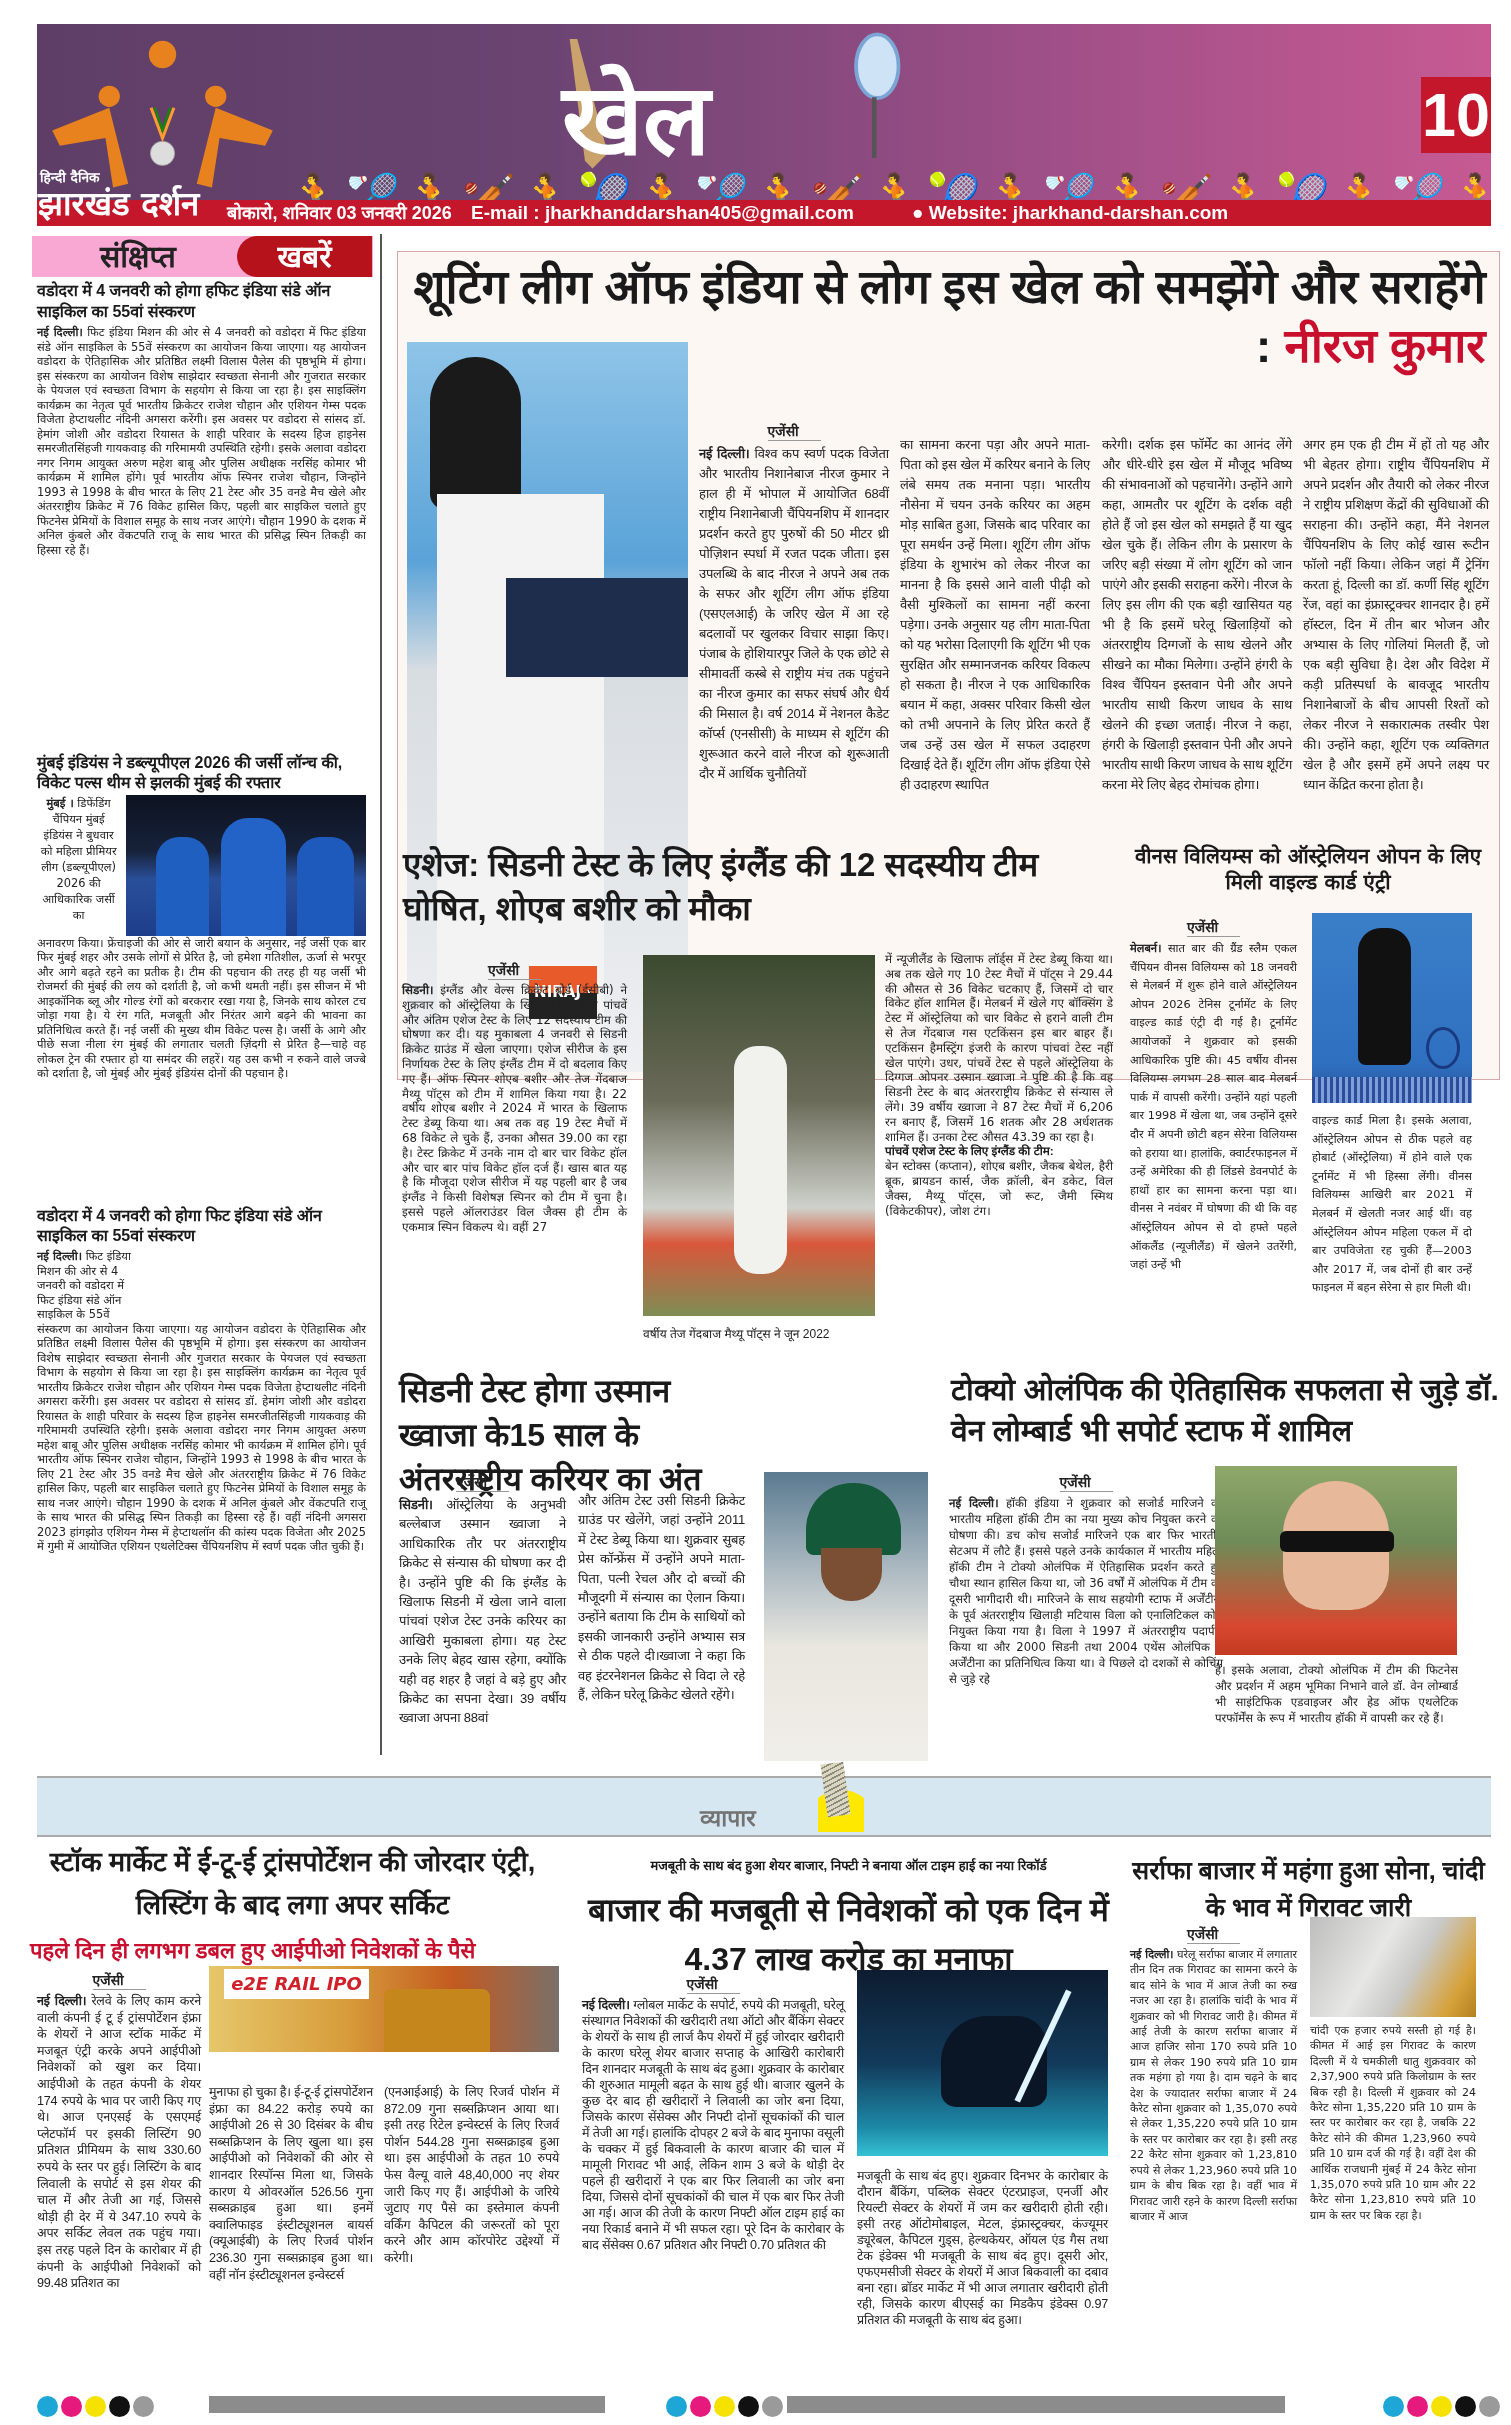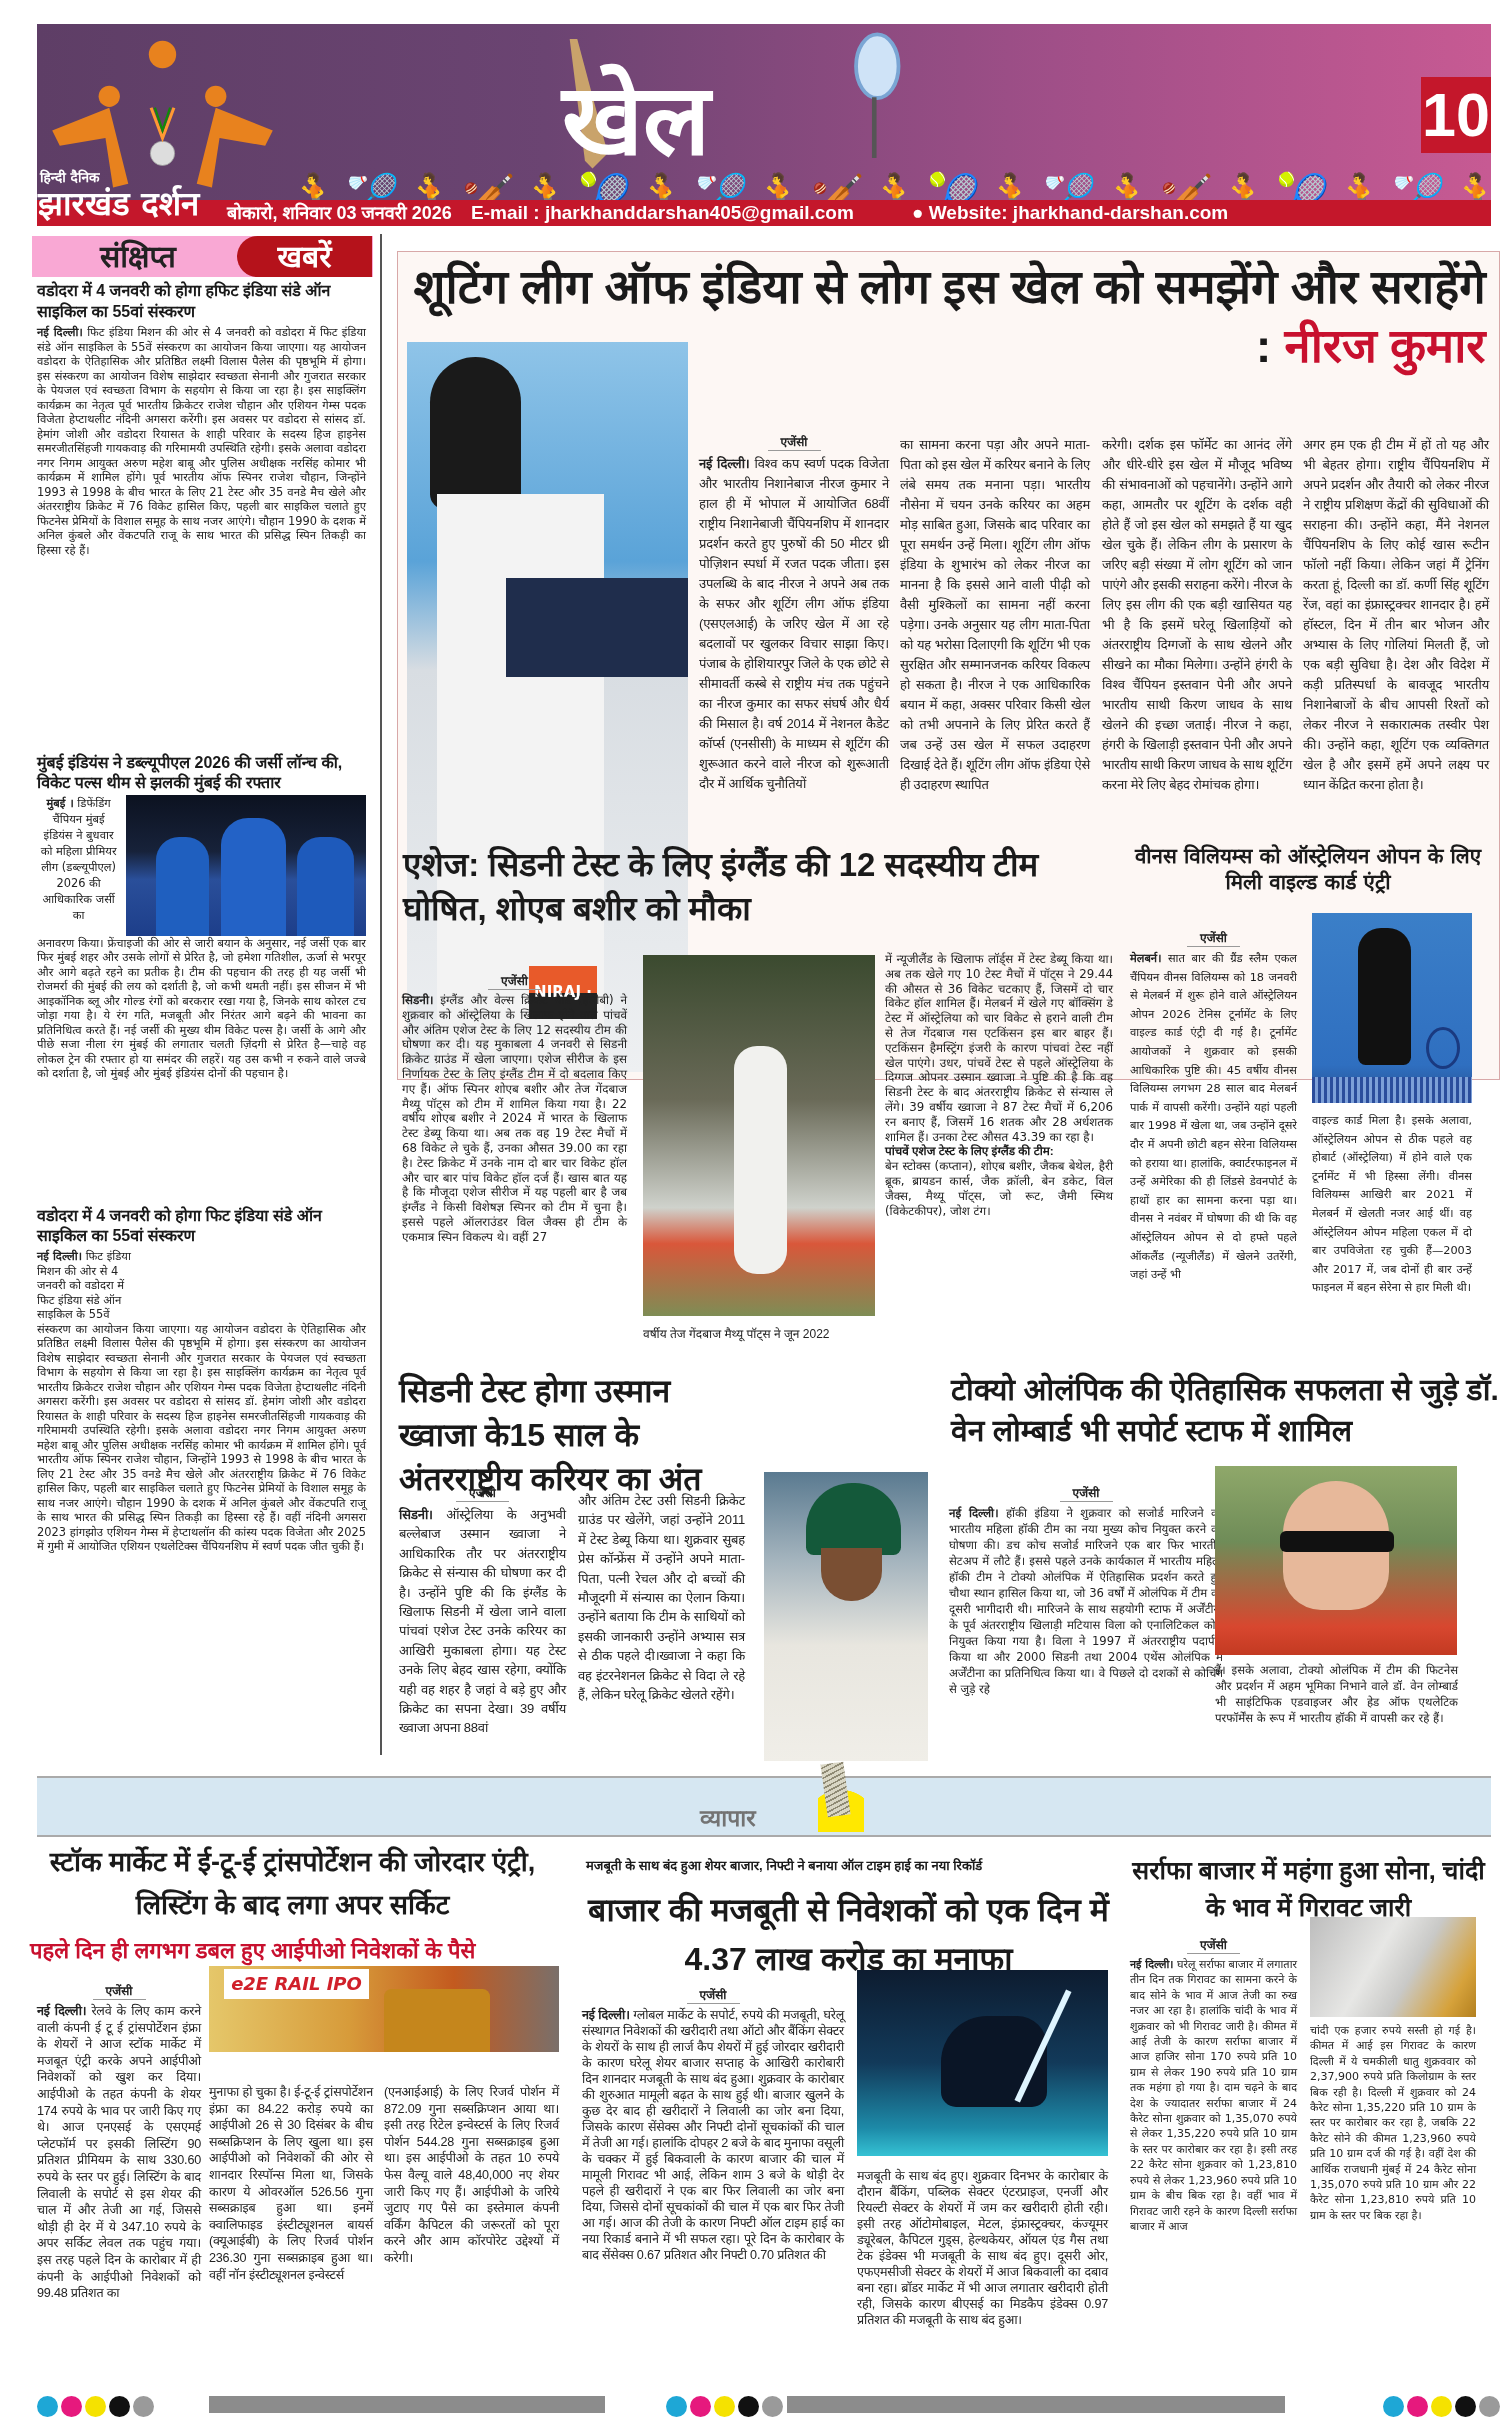--- a/index.html
+++ b/index.html
@@ -9,21 +9,21 @@
 .mast-logo{left:0;top:0;width:251px;height:167px}
 .mast-khel{left:525px;top:46px;font-size:99px;font-weight:bold;color:#fff;font-family:"DejaVu Serif",serif;line-height:1}
 .mast-runners{left:251px;top:145px;width:1202px;height:55px;color:#f5b51a;font-size:43px;letter-spacing:4.6px;overflow:hidden;white-space:nowrap;line-height:55px}
 .page-num{left:1384px;top:53px;width:70px;height:76px;background:#c4172b;color:#fff;font-size:61px;font-weight:bold;text-align:center;line-height:76px;font-family:"Liberation Sans",sans-serif}
 .red-bar{left:37px;top:200px;width:1454px;height:26px;background:#c4172b;color:#fff;font-family:"Liberation Sans",sans-serif;font-size:19px;font-weight:bold;line-height:26px;white-space:nowrap}
 .paper-tag{left:40px;top:167px;color:#fff;font-size:13.7px;font-weight:bold}
 .paper-name{left:38px;top:184px;color:#fff;font-size:33px;font-weight:bold;line-height:40px;z-index:2}
 .text{font-size:12px;line-height:16.7px;text-align:justify;font-family:"DejaVu Sans",sans-serif}
 .cond{font-family:"Liberation Sans",sans-serif;font-size:13px;line-height:20px;text-align:justify;letter-spacing:-0.2px}
 .head{font-weight:bold;font-family:"Liberation Sans",sans-serif;color:#1a1a1a}
-.agency{font-family:"Liberation Sans",sans-serif;font-weight:bold;font-size:12px;text-align:center;border-bottom:0.8px solid #999;width:53px;margin:12px auto 3px}
+.agency{font-family:"Liberation Sans",sans-serif;font-weight:bold;font-size:14px;border-bottom:0.8px solid #999;width:53px;margin:0 auto 3px}
 .photo{overflow:hidden}
 .sk-header{left:32px;top:236px;width:341px;height:41px;background:#f9a8d4}
 .sk-header .left{left:68px;top:0;font-size:30px;font-weight:bold;line-height:41px;color:#222}
 .sk-header .right{left:205px;top:0;width:135px;height:41px;background:#b5121b;border-radius:20.5px 0 0 20.5px;color:#fff;font-size:30px;font-weight:bold;line-height:41px;text-align:center}
 .vline{width:1.5px;background:#555}
 .pink-panel{left:397px;top:251px;width:1103px;height:829px;border:1.5px solid #d8a8a8;background:#fdf7f4}
 .vyapar-band{left:37px;top:1776px;width:1454px;height:61px;background:#d6e7f2;border-top:2.3px solid #aaa;border-bottom:2.3px solid #aaa}
 .vyapar-label{left:700px;top:1801px;font-size:23px;font-weight:bold;color:#737373;font-family:"Liberation Sans",sans-serif}
 .money{left:818px;top:1771px;width:46px;height:61px;background:radial-gradient(circle at 50% 90%,#ffe800 0 60%,transparent 61%)}
 .dots span{display:inline-block;width:21px;height:21px;border-radius:50%;margin-right:3px}
@@ -182,21 +182,21 @@
   <div class="agency">एजेंसी</div>
   <div class="cond" style="font-size:12.6px;line-height:16.6px"><b>नई दिल्ली।</b> <span>रेलवे के लिए काम करने वाली कंपनी ई टू ई ट्रांसपोर्टेशन इंफ्रा के शेयरों ने आज स्टॉक मार्केट में मजबूत एंट्री करके अपने आईपीओ निवेशकों को खुश कर दिया। आईपीओ के तहत कंपनी के शेयर 174 रुपये के भाव पर जारी किए गए थे। आज एनएसई के एसएमई प्लेटफॉर्म पर इसकी लिस्टिंग 90 प्रतिशत प्रीमियम के साथ 330.60 रुपये के स्तर पर हुई। लिस्टिंग के बाद लिवाली के सपोर्ट से इस शेयर की चाल में और तेजी आ गई, जिससे थोड़ी ही देर में ये 347.10 रुपये के अपर सर्किट लेवल तक पहुंच गया। इस तरह पहले दिन के कारोबार में ही कंपनी के आईपीओ निवेशकों को 99.48 प्रतिशत का</span></div>
 </div>
 <div class="abs photo" style="left:209px;top:1966px;width:350px;height:86px;background:linear-gradient(90deg,#e5c76a 0%,#d79b3a 40%,#c35a1f 70%,#7a6f6a 100%)">
   <div class="abs" style="left:15px;top:3px;width:145px;height:30px;background:#fff;color:#d0202a;font-weight:bold;font-style:italic;font-size:18px;line-height:30px;text-align:center">e2E RAIL  IPO</div>
   <div class="abs" style="left:175px;top:23px;width:106px;height:76px;background:#c5861c;border-radius:7.6px"></div>
 </div>
 <div class="abs cond" style="left:209px;top:2084px;width:164px;font-size:12.6px;line-height:16.6px">मुनाफा हो चुका है। ई-टू-ई ट्रांसपोर्टेशन इंफ्रा का 84.22 करोड़ रुपये का आईपीओ 26 से 30 दिसंबर के बीच सब्सक्रिप्शन के लिए खुला था। इस आईपीओ को निवेशकों की ओर से शानदार रिस्पॉन्स मिला था, जिसके कारण ये ओवरऑल 526.56 गुना सब्सक्राइब हुआ था। इनमें क्वालिफाइड इंस्टीट्यूशनल बायर्स (क्यूआईबी) के लिए रिजर्व पोर्शन 236.30 गुना सब्सक्राइब हुआ था। वहीं नॉन इंस्टीट्यूशनल इन्वेस्टर्स</div>
 <div class="abs cond" style="left:384px;top:2084px;width:175px;font-size:12.6px;line-height:16.6px">(एनआईआई) के लिए रिजर्व पोर्शन में 872.09 गुना सब्सक्रिप्शन आया था। इसी तरह रिटेल इन्वेस्टर्स के लिए रिजर्व पोर्शन 544.28 गुना सब्सक्राइब हुआ था। इस आईपीओ के तहत 10 रुपये फेस वैल्यू वाले 48,40,000 नए शेयर जारी किए गए हैं। आईपीओ के जरिये जुटाए गए पैसे का इस्तेमाल कंपनी वर्किंग कैपिटल की जरूरतों को पूरा करने और आम कॉरपोरेट उद्देश्यों में करेगी।</div>
 
-<div class="abs head" style="left:586px;top:1856px;width:525px;font-size:13px;text-align:left">मजबूती के साथ बंद हुआ शेयर बाजार, निफ्टी ने बनाया ऑल टाइम हाई का नया रिकॉर्ड</div>
+<div class="abs head" style="left:586px;top:1856px;width:525px;font-size:13px;text-align:center">मजबूती के साथ बंद हुआ शेयर बाजार, निफ्टी ने बनाया ऑल टाइम हाई का नया रिकॉर्ड</div>
 <div class="abs head" style="left:586px;top:1886px;width:525px;font-size:32px;line-height:49px;text-align:center">बाजार की मजबूती से निवेशकों को एक दिन में 4.37 लाख करोड़ का मुनाफा</div>
 <div class="abs" style="left:582px;top:1974px;width:262px">
   <div class="agency">एजेंसी</div>
   <div class="cond" style="font-size:12.6px;line-height:16px"><b>नई दिल्ली।</b> <span>ग्लोबल मार्केट के सपोर्ट, रुपये की मजबूती, घरेलू संस्थागत निवेशकों की खरीदारी तथा ऑटो और बैंकिंग सेक्टर के शेयरों के साथ ही लार्ज कैप शेयरों में हुई जोरदार खरीदारी के कारण घरेलू शेयर बाजार सप्ताह के आखिरी कारोबारी दिन शानदार मजबूती के साथ बंद हुआ। शुक्रवार के कारोबार की शुरुआत मामूली बढ़त के साथ हुई थी। बाजार खुलने के कुछ देर बाद ही खरीदारों ने लिवाली का जोर बना दिया, जिसके कारण सेंसेक्स और निफ्टी दोनों सूचकांकों की चाल में तेजी आ गई। हालांकि दोपहर 2 बजे के बाद मुनाफा वसूली के चक्कर में हुई बिकवाली के कारण बाजार की चाल में मामूली गिरावट भी आई, लेकिन शाम 3 बजे के थोड़ी देर पहले ही खरीदारों ने एक बार फिर लिवाली का जोर बना दिया, जिससे दोनों सूचकांकों की चाल में एक बार फिर तेजी आ गई। आज की तेजी के कारण निफ्टी ऑल टाइम हाई का नया रिकार्ड बनाने में भी सफल रहा। पूरे दिन के कारोबार के बाद सेंसेक्स 0.67 प्रतिशत और निफ्टी 0.70 प्रतिशत की</span></div>
 </div>
 <div class="abs photo" style="left:857px;top:1970px;width:251px;height:186px;background:linear-gradient(180deg,#0d1c30 0%,#123a5a 50%,#1d8aa8 85%,#35c2d4 100%)">
   <div class="abs" style="left:84px;top:46px;width:106px;height:91px;background:#0a1526;border-radius:46px 30px 15px 15px"></div>
   <div class="abs" style="left:183px;top:15px;width:6px;height:122px;background:#dff5ff;transform:rotate(25deg)"></div>
 </div>
 <div class="abs cond" style="left:857px;top:2168px;width:251px;font-size:12.6px;line-height:16px">मजबूती के साथ बंद हुए। शुक्रवार दिनभर के कारोबार के दौरान बैंकिंग, पब्लिक सेक्टर एंटरप्राइज, एनर्जी और रियल्टी सेक्टर के शेयरों में जम कर खरीदारी होती रही। इसी तरह ऑटोमोबाइल, मेटल, इंफ्रास्ट्रक्चर, कंज्यूमर ड्यूरेबल, कैपिटल गुड्स, हेल्थकेयर, ऑयल एंड गैस तथा टेक इंडेक्स भी मजबूती के साथ बंद हुए। दूसरी ओर, एफएमसीजी सेक्टर के शेयरों में आज बिकवाली का दबाव बना रहा। ब्रॉडर मार्केट में भी आज लगातार खरीदारी होती रही, जिसके कारण बीएसई का मिडकैप इंडेक्स 0.97 प्रतिशत की मजबूती के साथ बंद हुआ।</div>

